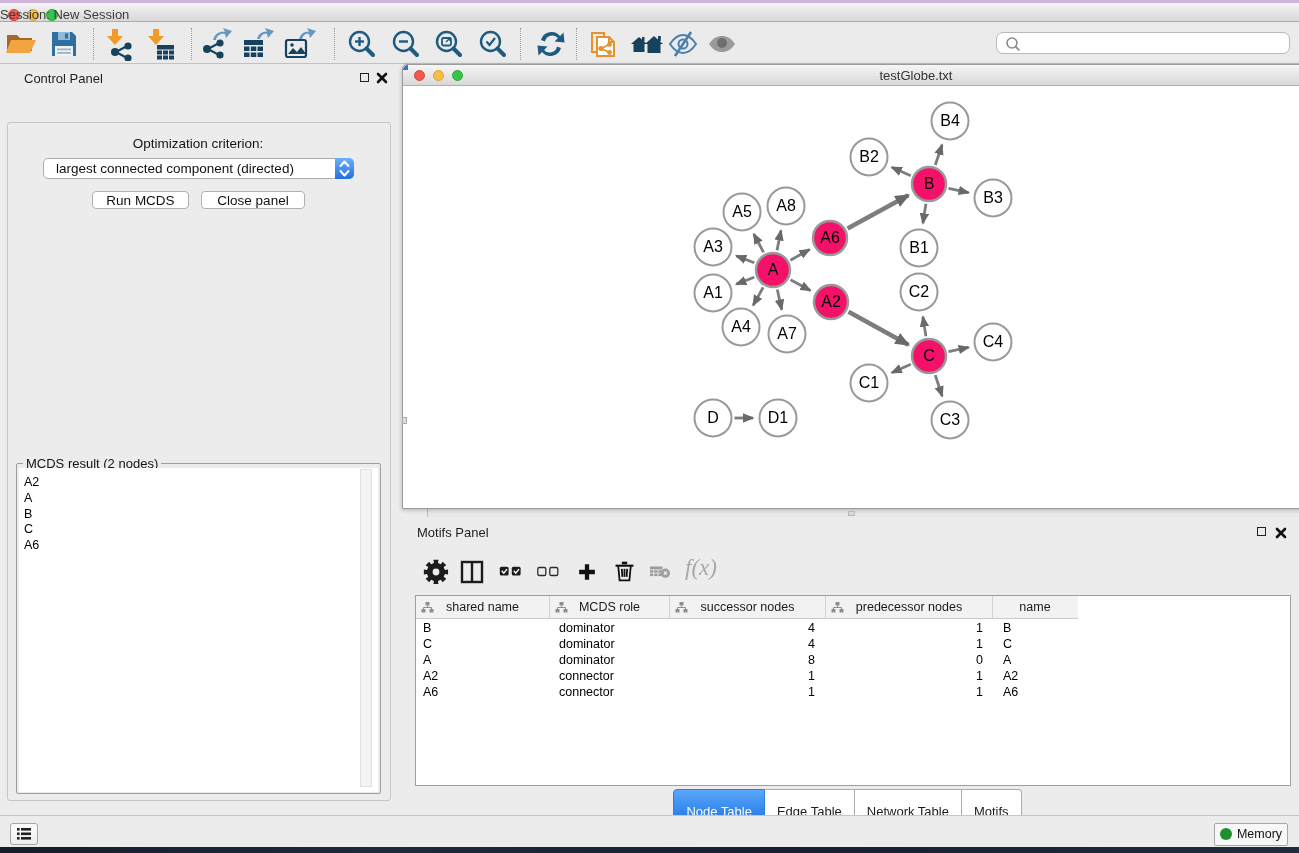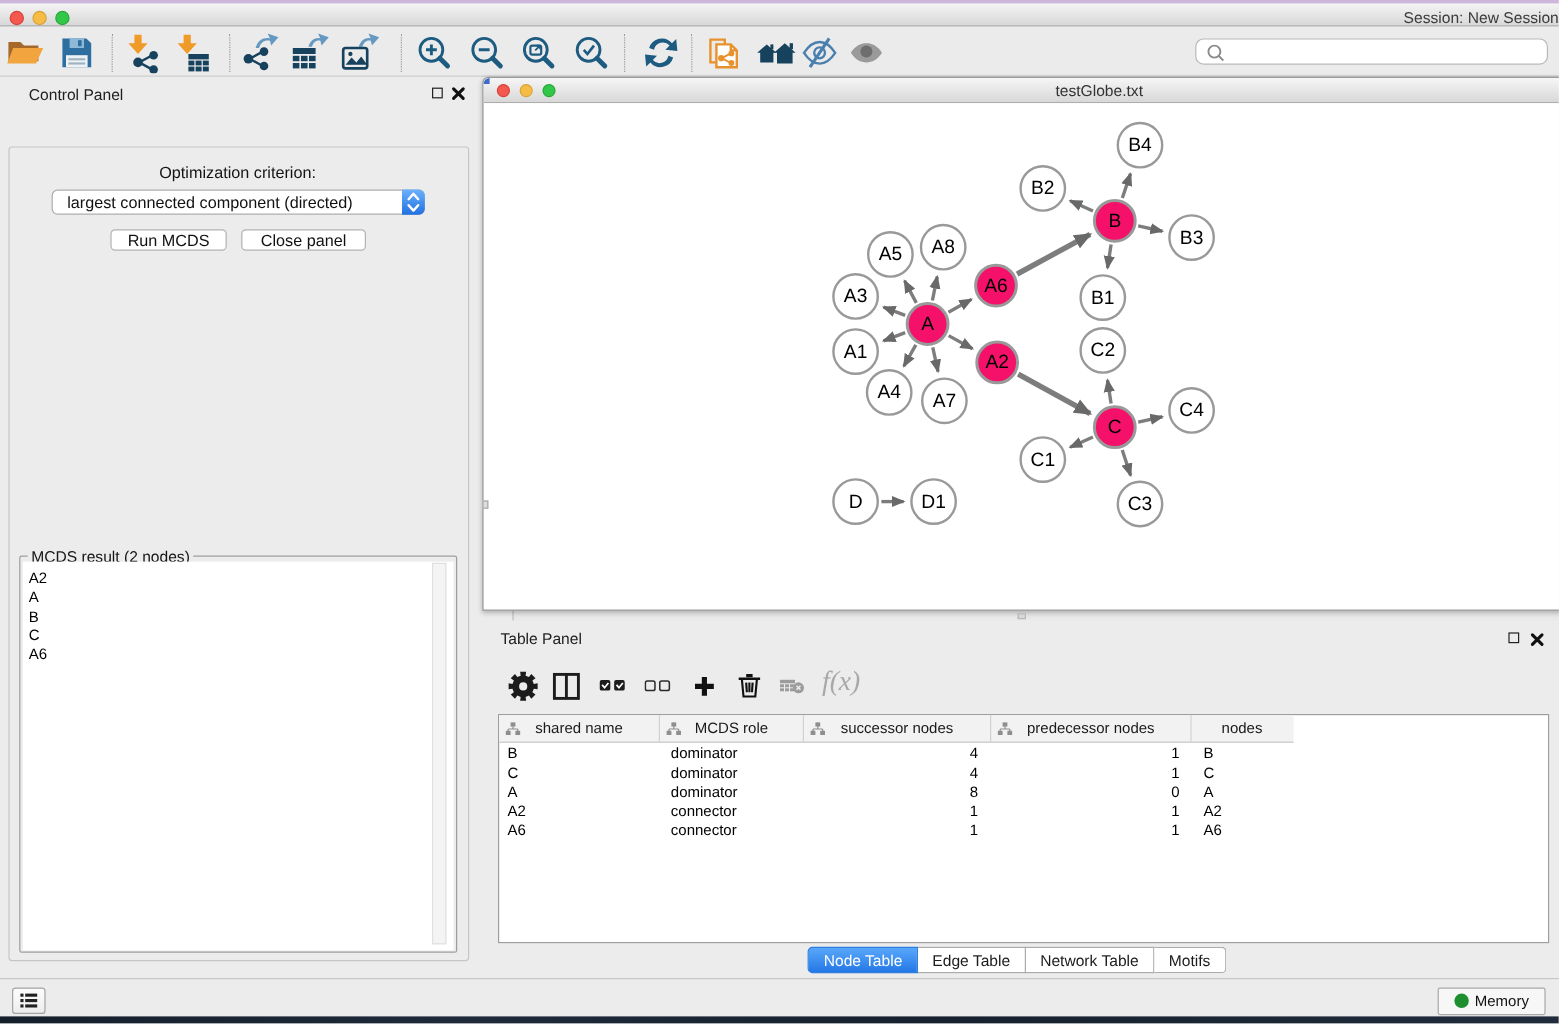--- a/index.html
+++ b/index.html
@@ -5,21 +5,21 @@
 * { margin:0; padding:0; box-sizing:border-box; }
 html,body { width:1299px; height:853px; overflow:hidden; }
 body { font-family:"Liberation Sans", sans-serif; background:#ececec; position:relative; }
 .abs { position:absolute; }
 #topstrip { left:0; top:0; width:1299px; height:3px; background:#cdb6d9; }
 #titlebar { left:0; top:3px; width:1299px; height:19px; background:linear-gradient(#f4f4f4,#d8d8d8); border-bottom:1px solid #ababab; }
 .tl { position:absolute; border-radius:50%; width:12px; height:12px; top:6px; }
 #titlebar .t1 { left:8px;  background:#f3594e; border:0.5px solid #d8433a;}
 #titlebar .t2 { left:27px; background:#f5bd45; border:0.5px solid #d9a339;}
 #titlebar .t3 { left:46px; background:#33c748; border:0.5px solid #2aa83c;}
-#title { width:100%; text-align:right; font-size:13px; color:#3b3b3b; top:4px; position:absolute; }
+#title { width:100%; text-align:left; font-size:13px; color:#3b3b3b; top:4px; position:absolute; }
 #toolbar { left:0; top:23px; width:1299px; height:41px; background:#ebebeb; border-bottom:1px solid #c2c2c2; }
 .sep { position:absolute; top:5px; height:32px; border-left:1px dotted #9a9a9a; }
 .ticon { position:absolute; top:4px; }
 #searchbox { position:absolute; left:996px; top:9px; width:294px; height:22px; background:#fff; border:1px solid #b9b9b9; border-radius:7px; }
 
 #mdibg { left:0px; top:64px; width:1299px; height:751px; background:#e9e9e9; }
 #controlpanel { left:0; top:64px; width:428px; height:751px; background:#ececec; border-right:1px solid #bdbdbd; }
 #cptitle { position:absolute; left:24px; top:7px; font-size:13px; color:#1e1e1e; }
 .sqico { position:absolute; top:9px; width:9px; height:9px; border:1.5px solid #222; }
 .tabs { position:absolute; top:34px; left:78px; height:19px; display:flex; font-size:13px; }
@@ -47,27 +47,27 @@
 
 #tablepanel { left:404px; top:517px; width:895px; height:298px; background:#ececec; }
 #tptitle { position:absolute; left:13px; top:8px; font-size:13px; color:#1e1e1e; }
 #tptools { position:absolute; left:14px; top:40px; height:36px; }
 #tablebox { position:absolute; left:11px; top:78px; width:876px; height:191px; background:#fff; border:1px solid #9e9e9e; }
 #thead { position:absolute; left:0; top:0; width:662px; height:23px; background:#f2f2f2; border-bottom:1px solid #c9c9c9; }
 .th { position:absolute; top:0; height:23px; border-right:1px solid #d2d2d2; font-size:12.5px; color:#1a1a1a; text-align:center; line-height:23px; }
 .trow { position:absolute; font-size:12.5px; color:#000; height:16px; line-height:16px; }
 .thico { position:absolute; top:5px; }
 .tabsrow { position:absolute; left:-4px; top:272px; width:895px; text-align:center; }
-.btab { display:inline-block; border:1px solid #ababab; border-left:none; background:#fff; color:#1c1c1c; font-size:13px; padding:3px 12px 2px 12px; }
+.btab { display:inline-block; border:1px solid #ababab; border-left:none; background:#fff; color:#1c1c1c; font-size:13px; padding:14px 12px 2px 12px;text-decoration:underline; }
 .btab.first { border-left:1px solid #ababab; border-radius:4px 0 0 4px; background:linear-gradient(#59a7fb,#2478e5); color:#fff; border-color:#2e7de0;}
 .btab.last { border-radius:0 4px 4px 0;text-align:right; }
 
 #statusbar { left:0; top:815px; width:1299px; height:32px; background:#ececec; border-top:1px solid #c6c6c6; }
 #listbtn { position:absolute; left:10px; top:7px; width:28px; height:22px; background:linear-gradient(#fdfdfd,#ededed); border:1px solid #a5a5a5; border-radius:3px; }
-#membtn { position:absolute; right:11px; top:7px; width:90px; height:23px; background:#f7f7f7; border:1px solid #a8a8a8; border-radius:2px; font-size:12.5px; color:#111; text-align:center; line-height:21px; }
+#membtn { position:absolute; right:11px; top:7px; width:74px; height:23px; background:#f7f7f7; border:1px solid #a8a8a8; border-radius:2px; font-size:12.5px; color:#111; text-align:center; line-height:21px; }
 #memdot { display:inline-block; width:12px; height:12px; border-radius:50%; background:#1e8f2e; margin-right:5px; vertical-align:-2px; }
 #bottomband { left:0; top:847px; width:1299px; height:6px; background:linear-gradient(90deg,#151e2b,#1e2a3a 30%,#16202e 60%,#202c3c); }
 </style>
 </head>
 <body>
 <div class="abs" id="topstrip"></div>
 <div class="abs" id="titlebar">
   <div class="tl t1"></div>
     <div class="tl t2"></div>
     <div class="tl t3"></div>
@@ -321,21 +321,21 @@
   <svg style="position:absolute;right:2px;bottom:2px" width="12" height="12" viewBox="0 0 12 12">
       <g stroke="#9a9a9a" stroke-width="1">
         <line x1="2" y1="11" x2="11" y2="2"></line>
         <line x1="6" y1="11" x2="11" y2="6"></line>
         <line x1="10" y1="11" x2="11" y2="10"></line>
       </g>
     </svg>
 </div>
 <div style="position:absolute;left:848px;top:511px;width:7px;height:5px;background:#d8d8d8;border:1px solid #b9b9b9"></div>
 <div class="abs" id="tablepanel">
-  <div id="tptitle">Table Panel</div>
+  <div id="tptitle">Motifs Panel</div>
   <div class="sqico" style="left:853px; top:10px;"></div>
   <svg width="12" height="12" style="position:absolute;left:871px;top:10px" viewBox="0 0 12 12">
       <path d="M2 2 L10 10 M10 2 L2 10" stroke="#111" stroke-width="2.6" stroke-linecap="round"></path>
     </svg>
   <div id="tptools">
     <svg style="position:absolute;left:4px;top:1px" width="28" height="28" viewBox="0 0 28 28">
         <path d="M27.0,11.3 L27.0,16.7 L23.6,16.2 L22.3,19.2 L25.1,21.3 L21.3,25.1 L19.2,22.3 L16.2,23.6 L16.7,27.0 L11.3,27.0 L11.8,23.6 L8.8,22.3 L6.7,25.1 L2.9,21.3 L5.7,19.2 L4.4,16.2 L1.0,16.7 L1.0,11.3 L4.4,11.8 L5.7,8.8 L2.9,6.7 L6.7,2.9 L8.8,5.7 L11.8,4.4 L11.3,1.0 L16.7,1.0 L16.2,4.4 L19.2,5.7 L21.3,2.9 L25.1,6.7 L22.3,8.8 L23.6,11.8 Z" fill="#1c1c1c" transform="scale(0.93) translate(1,1)"></path>
         <circle cx="14" cy="14" r="3.4" fill="#ececec"></circle>
       </svg>
     <svg style="position:absolute;left:41px;top:2px" width="26" height="26" viewBox="0 0 26 26">
@@ -383,21 +383,21 @@
         <path d="M17.5 9 l4 4 m0 -4 l-4 4" stroke="#ececec" stroke-width="1.5"></path>
       </svg>
     <div style="position:absolute;left:267px;top:-2px;font-family:'Liberation Serif',serif;font-style:italic;font-size:23px;color:#a8a8a8;">f(x)</div>
   </div>
   <div id="tablebox">
     <div id="thead">
       <div class="th" style="left:0;width:134px">shared name</div>
       <div class="th" style="left:134px;width:120px">MCDS role</div>
       <div class="th" style="left:254px;width:156px">successor nodes</div>
       <div class="th" style="left:410px;width:167px">predecessor nodes</div>
-      <div class="th" style="left:577px;width:84px;border-right:none">nodes</div>
+      <div class="th" style="left:577px;width:84px;border-right:none">name</div>
       <svg class="thico" style="left:5px" width="13" height="13" viewBox="0 0 13 13">
           <g fill="#8e8e8e">
             <rect x="4.5" y="1" width="4" height="3.5"></rect>
             <rect x="0.5" y="8" width="4" height="3.5"></rect>
             <rect x="8.5" y="8" width="4" height="3.5"></rect>
           </g>
           <g stroke="#8e8e8e" fill="none">
             <path d="M6.5 4.5 v2 M2.5 6.5 v2 M10.5 6.5 v2 M2.5 6.5 h8"></path>
           </g>
         </svg>

